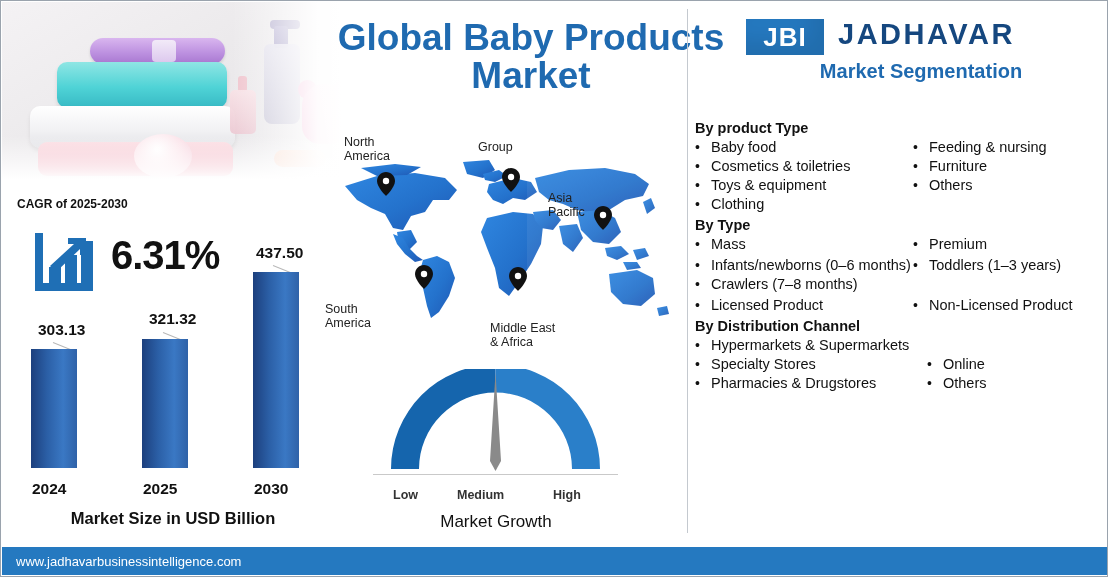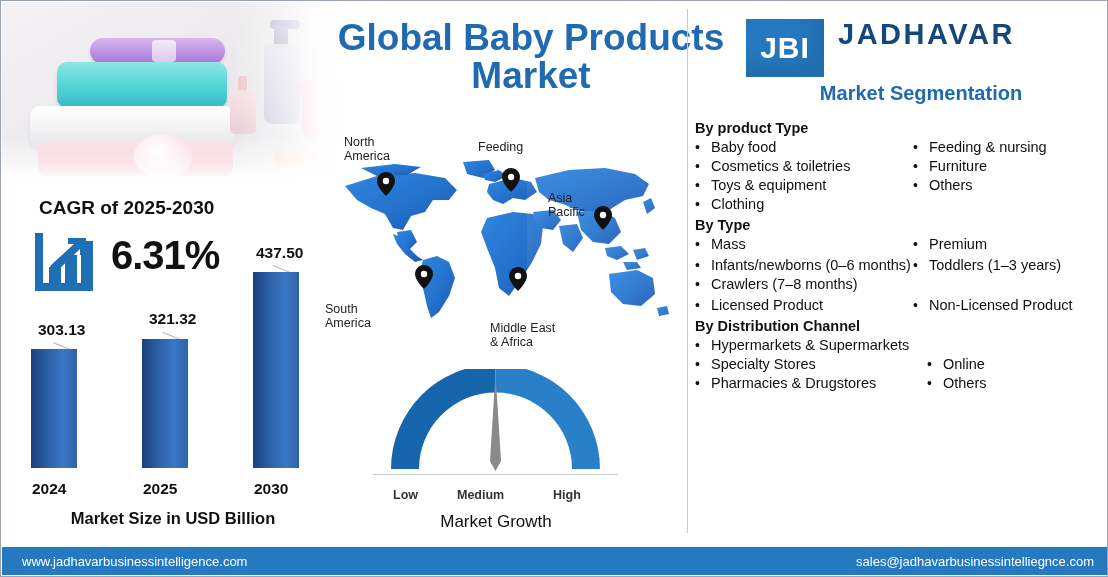--- a/index.html
+++ b/index.html
@@ -45,30 +45,30 @@
   #photo .fadeb{position:absolute;left:0;bottom:0;width:100%;height:46px;
         background:linear-gradient(0deg,#ffffff 6%,rgba(255,255,255,0) 100%);}
 
   
   #title{position:absolute;left:330px;top:18px;width:400px;text-align:center;
         font-size:37px;line-height:38px;font-weight:bold;color:#1f6ab0;}
 
   
   #logo-wrap{position:absolute;left:745px;top:18px;width:350px;}
   #logo-row{display:flex;align-items:flex-start;}
-  #jbi-box{width:78px;height:58px;background:#2579c0;color:#fff;font-weight:bold;font-size:30px;
+  #jbi-box{width:78px;height:36px;background:#2579c0;color:#fff;font-weight:bold;font-size:26px;
         letter-spacing:1px;display:flex;align-items:center;justify-content:center;
         box-shadow:inset -14px -14px 22px rgba(0,0,0,.10);flex:0 0 auto;}
   #logo-text{margin-left:14px;}
   #brand-main{font-size:29px;font-weight:bold;letter-spacing:2.5px;color:#15477f;line-height:30px;}
   #brand-sub{font-size:15.5px;letter-spacing:.4px;color:#1f6ab0;line-height:18px;margin-top:2px;}
   #seg-title{margin-top:5px;text-align:center;font-size:20px;font-weight:bold;color:#1f6ab0;}
 
   
-  #cagr-label{position:absolute;left:38px;top:196px;font-size:19px;font-weight:bold;color:#111;}
+  #cagr-label{position:absolute;left:16px;top:196px;font-size:12px;font-weight:bold;color:#111;}
   #cagr-icon{position:absolute;left:30px;top:228px;width:66px;height:66px;}
   #cagr-value{position:absolute;left:110px;top:232px;font-size:40px;font-weight:bold;color:#111;letter-spacing:-1px;}
 
   .bar{position:absolute;background:linear-gradient(90deg,#1c3f7d 0%,#2b5fa6 35%,#3a78c4 70%,#2f62a8 100%);}
   .bar-val{position:absolute;font-size:15.5px;font-weight:bold;color:#111;}
   .bar-cat{position:absolute;font-size:15.5px;font-weight:bold;color:#111;}
   .leader{position:absolute;background:#b8b8b8;height:1px;transform-origin:left center;}
   #bar-axis-title{position:absolute;left:22px;top:508px;width:300px;text-align:center;
         font-size:16.5px;font-weight:bold;color:#111;}
 
@@ -93,21 +93,21 @@
   .li{display:flex;align-items:flex-start;font-size:14.5px;color:#111;line-height:19px;}
   .bullet{width:16px;flex:0 0 16px;text-align:left;font-size:14px;line-height:19px;}
   .li-txt{flex:1;}
   .blk{margin-bottom:2px;}
   .pad-l{padding-left:14px;}
 
   
   #footer{position:absolute;left:1px;bottom:1px;width:1106px;height:30px;background:#2579c0;
         border-top:2px solid #ffffff;display:flex;align-items:center;justify-content:space-between;
         padding:0 14px;box-sizing:border-box;}
-  #footer span{color:#ffffff;font-size:13px;margin-left:6px;}
+  #footer span{color:#ffffff;font-size:13px;}
   #divider{position:absolute;left:686px;top:8px;width:1px;height:524px;background:#c4c9cf;}
 </style>
 </head>
 <body>
 
 <div id="page">
 
   <div id="photo">
     <div class="towel-purple"></div>
     <div class="purple-cap"></div>
@@ -250,21 +250,21 @@
           <circle cx="9" cy="9" r="3.2" fill="#fff"></circle>
         </svg>
     </div>
   </div>
 
   <div class="map-label" style="left:343px;top:134px;">
     <div>North</div>
     <div>America</div>
   </div>
   <div class="map-label" style="left:477px;top:139px;">
-    <div>Feeding</div>
+    <div>Group</div>
   </div>
   <div class="map-label" style="left:547px;top:190px;">
     <div>Asia</div>
     <div>Pacific</div>
   </div>
   <div class="map-label" style="left:324px;top:301px;">
     <div>South</div>
     <div>America</div>
   </div>
   <div class="map-label" style="left:489px;top:320px;">
@@ -414,16 +414,15 @@
               <span class="li-txt">Others</span>
             </div>
         </div>
       </div>
     </div>
 
   </div>
 
   <div id="footer">
     <span>www.jadhavarbusinessintelligence.com</span>
-    <span>sales@jadhavarbusinessintelliegnce.com</span>
   </div>
 
 </div>
 
 </body></html>

